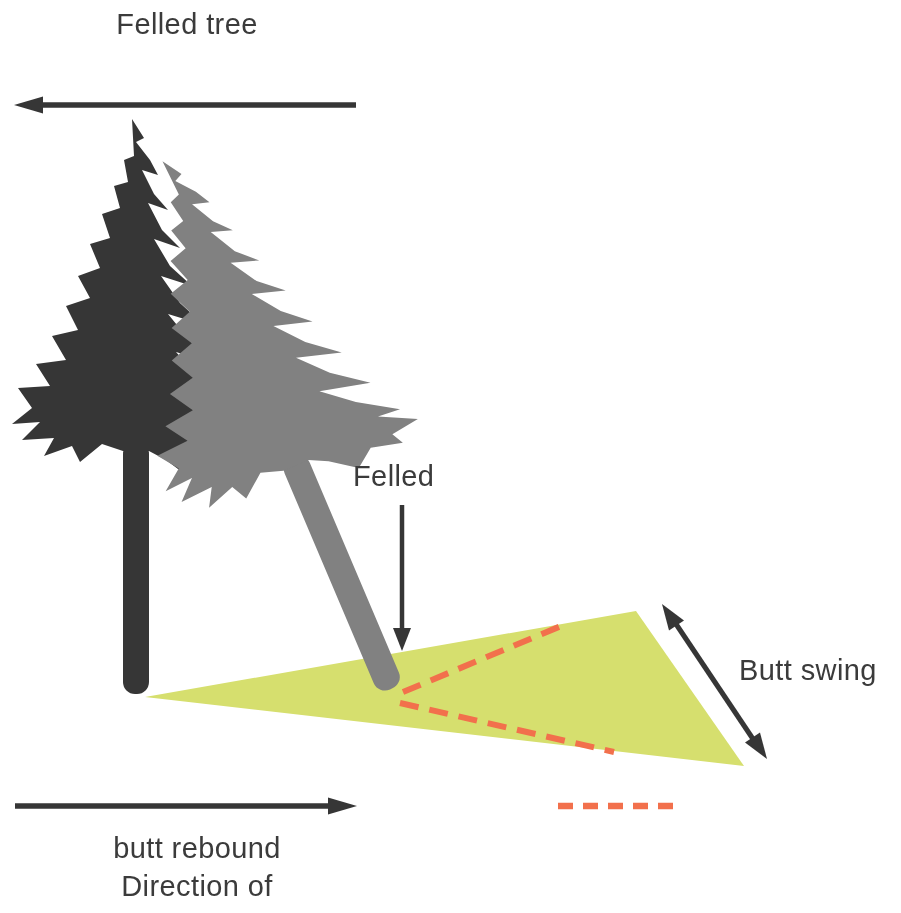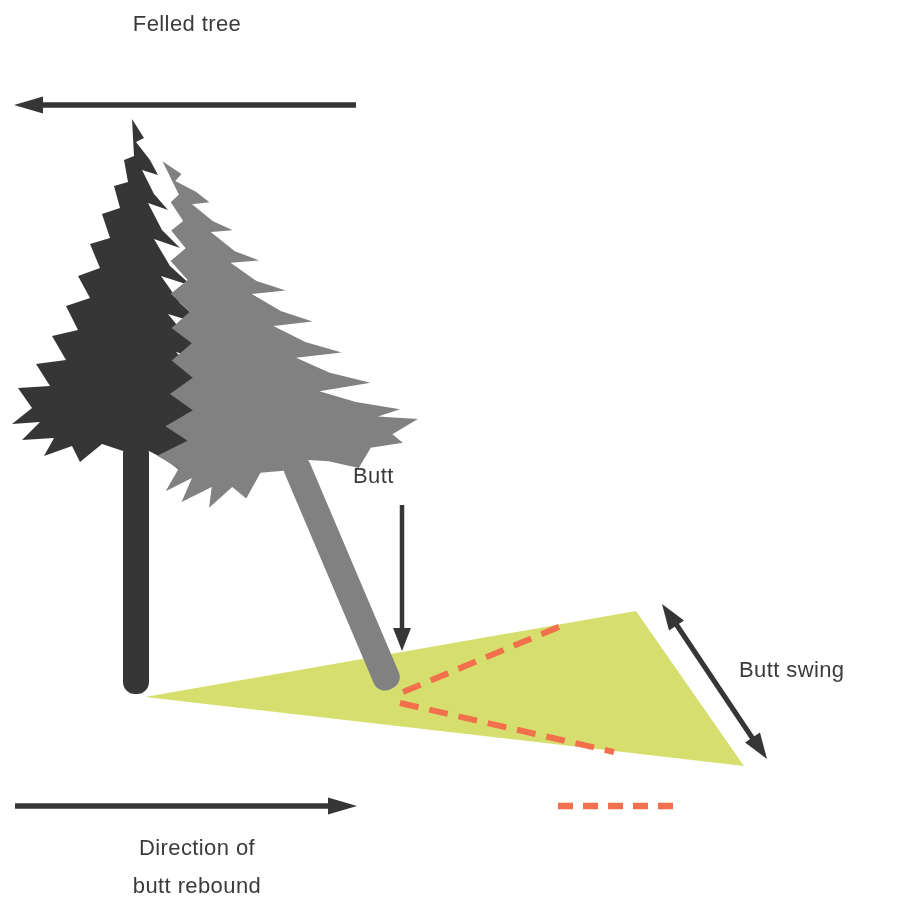--- a/index.html
+++ b/index.html
@@ -8,21 +8,21 @@
     width: 901px;
     height: 913px;
     background: var(--background, #fff);
     font-family: "Liberation Sans", sans-serif;
     color: var(--text, #3b3b3b);
     overflow: hidden;
   }
   .stage svg { position: absolute; left: 0; top: 0; }
   .label {
     position: absolute;
-    font-size: 22px;
+    font-size: 29px;
     letter-spacing: 0.4px;
     line-height: 38px;
     white-space: nowrap;
     color: var(--text, #3b3b3b);
   }
   .label .line { display: block; }
   .center { transform: translateX(-50%); text-align: center; }
   .zone { fill: var(--swing-zone, #d6df6e); }
   .escape-line { stroke: var(--escape-route, #f2704c); fill: none; }
   .arrow-stroke { stroke: var(--arrow, #363636); fill: none; }
@@ -101,26 +101,26 @@
     </g>
 
     <line class="escape-line" x1="558" y1="806" x2="673" y2="806" stroke-width="6.5" stroke-dasharray="15 10"></line>
   </svg>
 
   <div class="label center" style="left:187px; top:5px;">
     <span class="line">Felled tree</span>
   </div>
 
   <div class="label" style="left:353px; top:457px;">
-    <span class="line">Butt</span>
+    <span class="line">Felled</span>
   </div>
 
   <div class="label" style="left:739px; top:651px;">
     <span class="line">Butt swing</span>
   </div>
 
   <div class="label center" style="left:197px; top:829px;">
+    <span class="line">butt rebound</span>
     <span class="line">Direction of</span>
-    <span class="line">butt rebound</span>
   </div>
 
 
 </div>
 
 </body></html>

